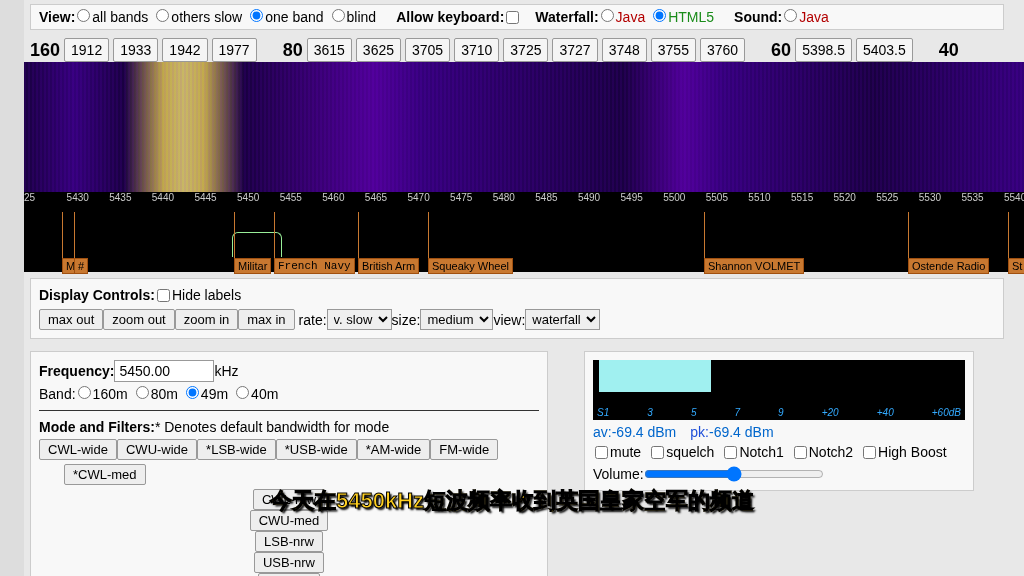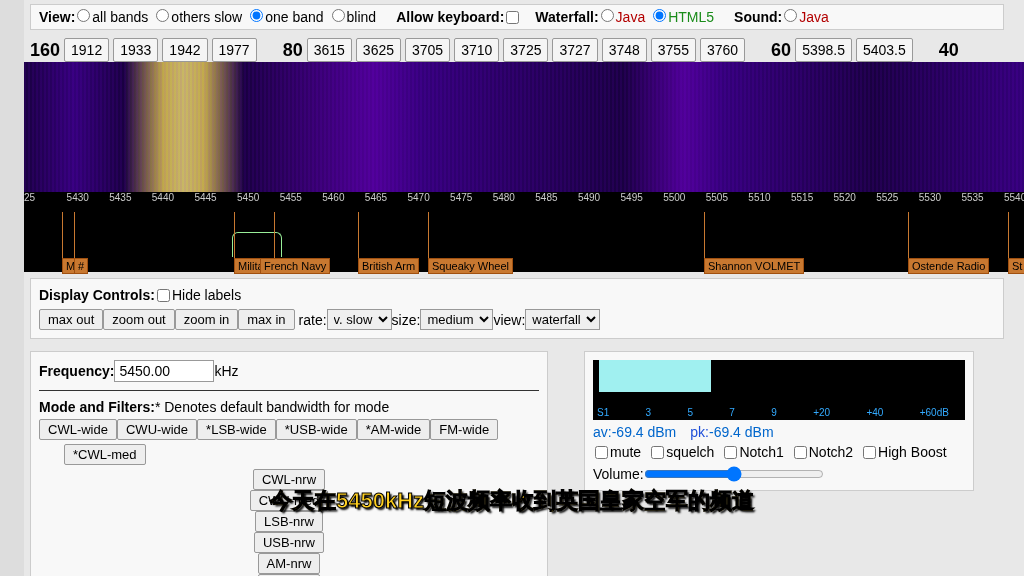--- a/index.html
+++ b/index.html
@@ -24,21 +24,21 @@
   .labels-row { margin-left:24px; height: 60px; background: #000; position: relative; }
   .freq-label { position: absolute; top: 46px; background: #c87830; color: #000; font-size: 11px; padding: 1px 3px; border: 1px solid #a05010; white-space: nowrap; }
   .freq-line { position: absolute; top: 0; width: 1px; height: 46px; background: #c87830; }
   .filter-shape { position: absolute; top: 20px; width: 50px; height: 25px; border: 1px solid #9e9; border-bottom: none; border-radius: 6px 6px 0 0; }
   .section { background: #f8f8f8; border: 1px solid #ccc; margin: 6px 0 0 30px; padding: 8px; }
   .left-col { width: 548px; float: left; }
   .right-col { width: 420px; float: left; margin-left: 6px; }
   hr.sep { border: none; border-top: 1px solid #333; margin: 8px 0; }
   .smeter { background: #000; height: 60px; position: relative; }
   .smeter-bar { position: absolute; top: 0; left: 6px; height: 32px; background: #a0f0f0; }
-  .smeter-scale { position: absolute; bottom: 2px; left: 4px; right: 16px; display: flex; justify-content: space-between; color: #3af; font-size: 10px; }
+  .smeter-scale { position: absolute; bottom: 2px; left: 4px; right: 4px; display: flex; justify-content: space-between; color: #3af; font-size: 10px; font-style: italic; }
   .smeter-tick { color:#3af; }
   .subtitle { position: absolute; bottom: 60px; left: 50%; transform: translateX(-50%); color: #ffd020; font-size: 22px; font-weight: bold; -webkit-text-stroke: 1px #000; text-shadow: 2px 2px 2px #000; white-space: nowrap; z-index: 10; }
   .sidebar-stub { position:absolute; left:0; top:0; width:24px; height:576px; background:#ddd; }
 </style>
 </head>
 <body>
 
 <div class="sidebar-stub"></div>
 
 <div class="panel row" style="margin-top:4px;">
@@ -112,21 +112,21 @@
   </div>
 <div class="labels-row" id="labels-row">
   <div class="filter-shape" id="filter-shape" style="left: 208px;"></div>
 <div class="freq-line" style="left: 38px;"></div>
     <div class="freq-label" style="left: 38px;">M</div>
     <div class="freq-line" style="left: 50px;"></div>
     <div class="freq-label" style="left: 50px;">#</div>
     <div class="freq-line" style="left: 210px;"></div>
     <div class="freq-label" style="left: 210px;">Militar</div>
     <div class="freq-line" style="left: 250px;"></div>
-    <div class="freq-label" style="left: 236px;">French Navy</div>
+    <div class="freq-label" style="left: 250px; font-family: Liberation Mono, monospace;">French Navy</div>
     <div class="freq-line" style="left: 334px;"></div>
     <div class="freq-label" style="left: 334px; text-align: right;">British Arm</div>
     <div class="freq-line" style="left: 404px;"></div>
     <div class="freq-label" style="left: 404px;">Squeaky Wheel</div>
     <div class="freq-line" style="left: 680px;"></div>
     <div class="freq-label" style="left: 680px;">Shannon VOLMET</div>
     <div class="freq-line" style="left: 884px;"></div>
     <div class="freq-label" style="left: 884px;">Ostende Radio</div>
     <div class="freq-line" style="left: 984px;"></div>
     <div class="freq-label" style="left: 984px;">St</div>
@@ -152,20 +152,24 @@
   </div>
 </div>
 
 <div style="overflow:hidden; margin-top:6px;">
   <div class="left-col">
     <div class="section">
       <div class="row">
         <span class="label">Frequency:</span>
         <input type="text" style="width: 100px;" value="5450.00">
         <span>kHz</span>
+      </div>
+      <div class="row" style="margin-top:4px;">
+        <span>Band:</span>
+        <span id="band-opts"><input type="radio" name="band" style=""><span class="radio-label">160m</span><input type="radio" name="band" style=""><span class="radio-label">80m</span><input type="radio" name="band" checked="" style=""><span class="radio-label">49m</span><input type="radio" name="band" style=""><span class="radio-label">40m</span></span>
       </div>
 
       <hr class="sep">
 
       <div class="row">
         <span class="label">Mode and Filters:</span>
         <span>* Denotes default bandwidth for mode</span>
       </div>
       <div class="row" style="margin-top:4px;" id="mode-row1">
           <button class="btn">CWL-wide</button>

